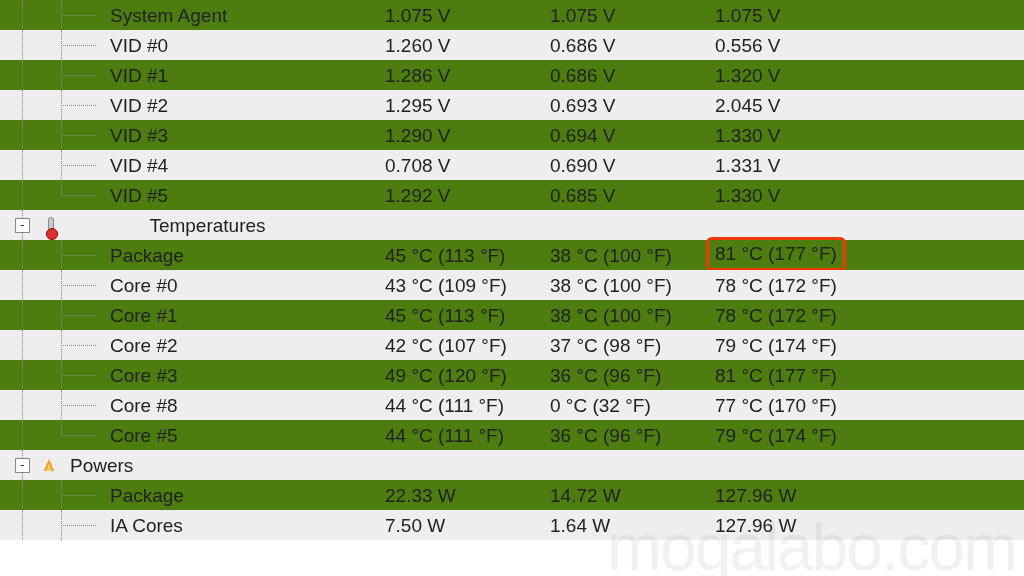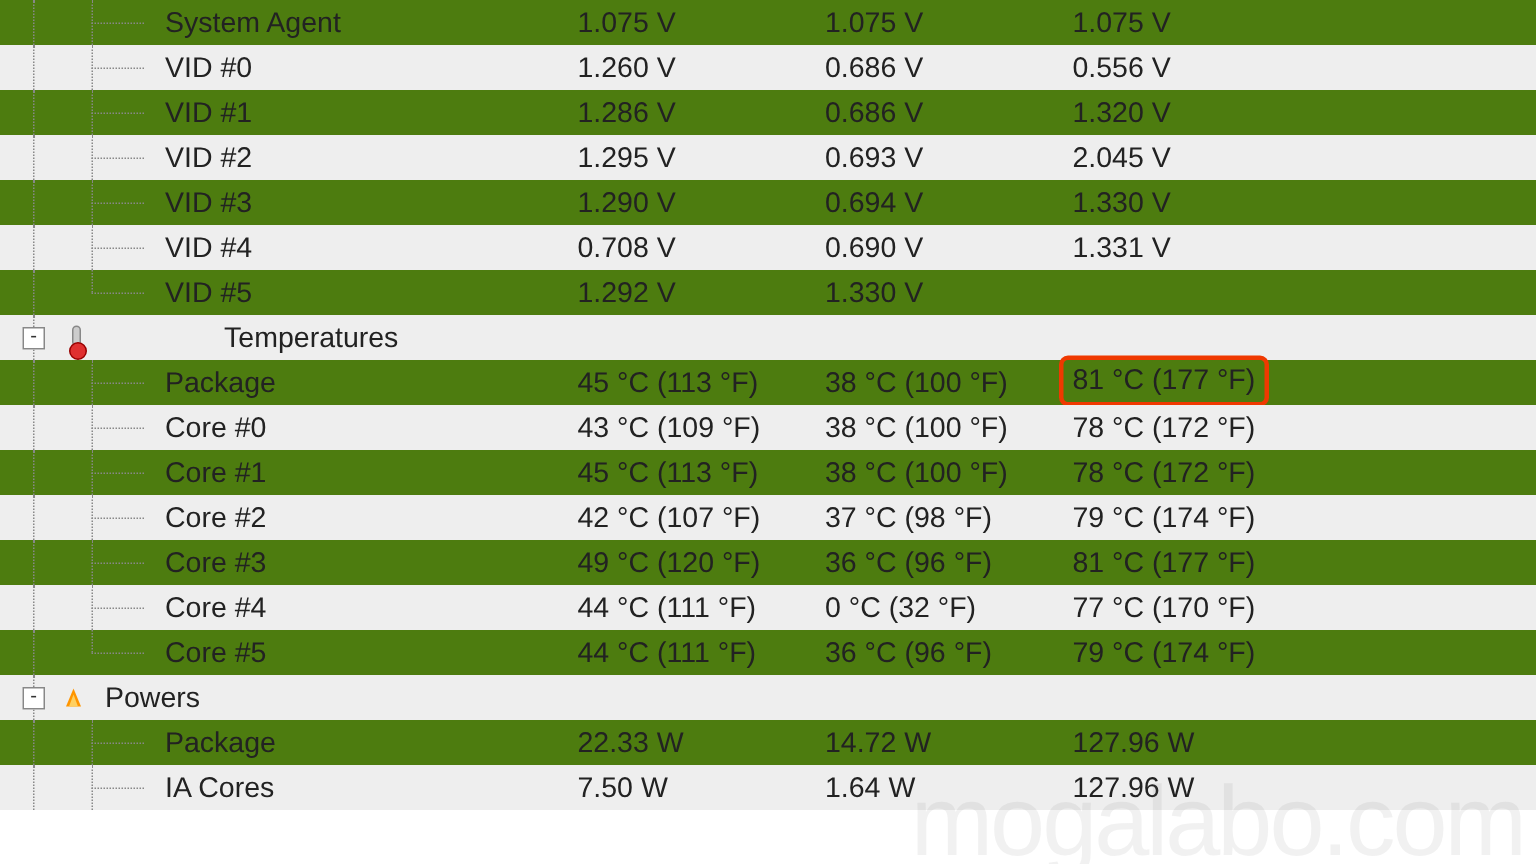--- a/index.html
+++ b/index.html
@@ -87,20 +87,21 @@
       <div class="col">0.708 V</div>
       <div class="col">0.690 V</div>
       <div class="col c3">1.331 V</div>
     </div>
     <div class="row odd">
       <div class="gutter vmain vsub last">
         <div class="hbranch"></div>
       </div>
       <div class="label">VID #5</div>
       <div class="col">1.292 V</div>
+      <div class="col">0.685 V</div>
       <div class="col c3">1.330 V</div>
     </div>
     <div class="row z">
       <div class="gutter vmain">
         <div class="sectbranch short"></div>
         <div class="expander">-</div>
         <div class="secticon">
           <div class="thermo"></div>
         </div>
       </div>
@@ -148,21 +149,21 @@
       </div>
       <div class="label">Core #3</div>
       <div class="col">49 °C  (120 °F)</div>
       <div class="col">36 °C  (96 °F)</div>
       <div class="col c3">81 °C  (177 °F)</div>
     </div>
     <div class="row z">
       <div class="gutter vmain vsub">
         <div class="hbranch"></div>
       </div>
-      <div class="label">Core #4</div>
+      <div class="label">Core #8</div>
       <div class="col">44 °C  (111 °F)</div>
       <div class="col">0 °C  (32 °F)</div>
       <div class="col c3">77 °C  (170 °F)</div>
     </div>
     <div class="row odd">
       <div class="gutter vmain vsub last">
         <div class="hbranch"></div>
       </div>
       <div class="label">Core #5</div>
       <div class="col">44 °C  (111 °F)</div>

